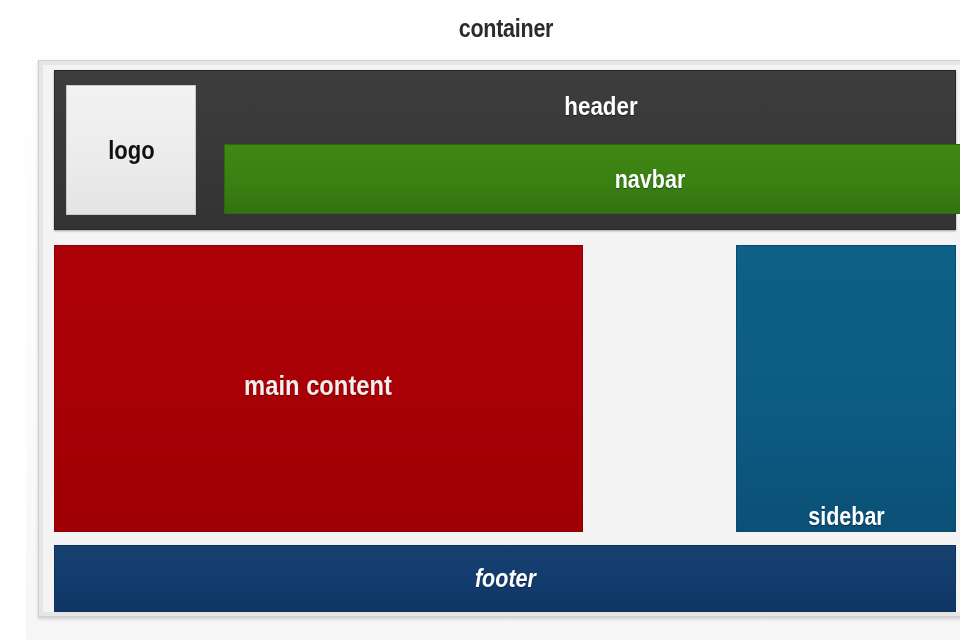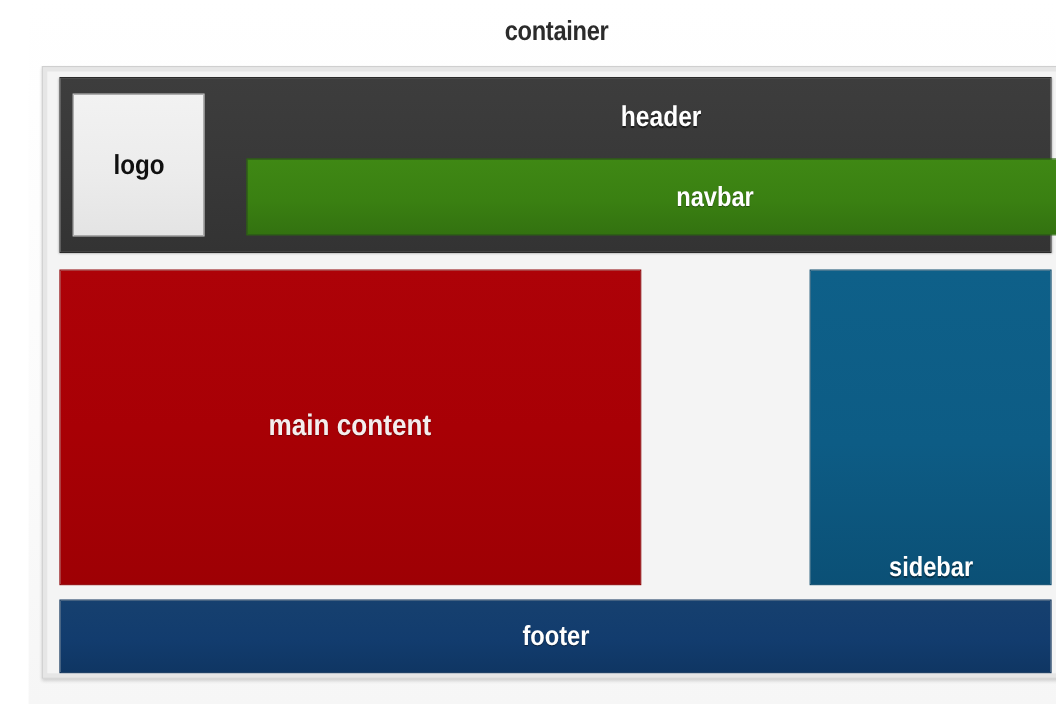--- a/index.html
+++ b/index.html
@@ -75,21 +75,21 @@
     font-family: "Liberation Sans Narrow", "Liberation Sans", sans-serif;
     transform: scaleX(0.86);
     text-shadow: 0 1px 1px rgba(0,0,0,0.55);
   }
 
   
   .logo {
     position: absolute;
     left: 40px;
     top: 85px;
-    width: 120px;
+    width: 130px;
     height: 130px;
     box-sizing: border-box;
     background: linear-gradient(180deg, #f2f2f2 0%, #ececec 55%, #e4e4e4 100%);
     border: 1px solid #c9c9c9;
     display: flex;
     align-items: center;
     justify-content: center;
   }
   .logo-label {
     font-size: 25px;
@@ -174,20 +174,21 @@
     left: 28px;
     top: 545px;
     width: 902px;
     height: 67px;
     box-sizing: border-box;
     background: linear-gradient(180deg, #16406f 0%, #123c6e 55%, #0f3663 100%);
     border: 1px solid #0d3159;
     display: flex;
     align-items: center;
     justify-content: center;
+    font-style: italic;
   }
   .footer-label {
     font-size: 25px;
     font-weight: bold;
     color: #ffffff;
     font-family: "Liberation Sans Narrow", "Liberation Sans", sans-serif;
     transform: scaleX(0.86);
     text-shadow: 0 1px 1px rgba(0,0,0,0.45);
   }
 </style>

